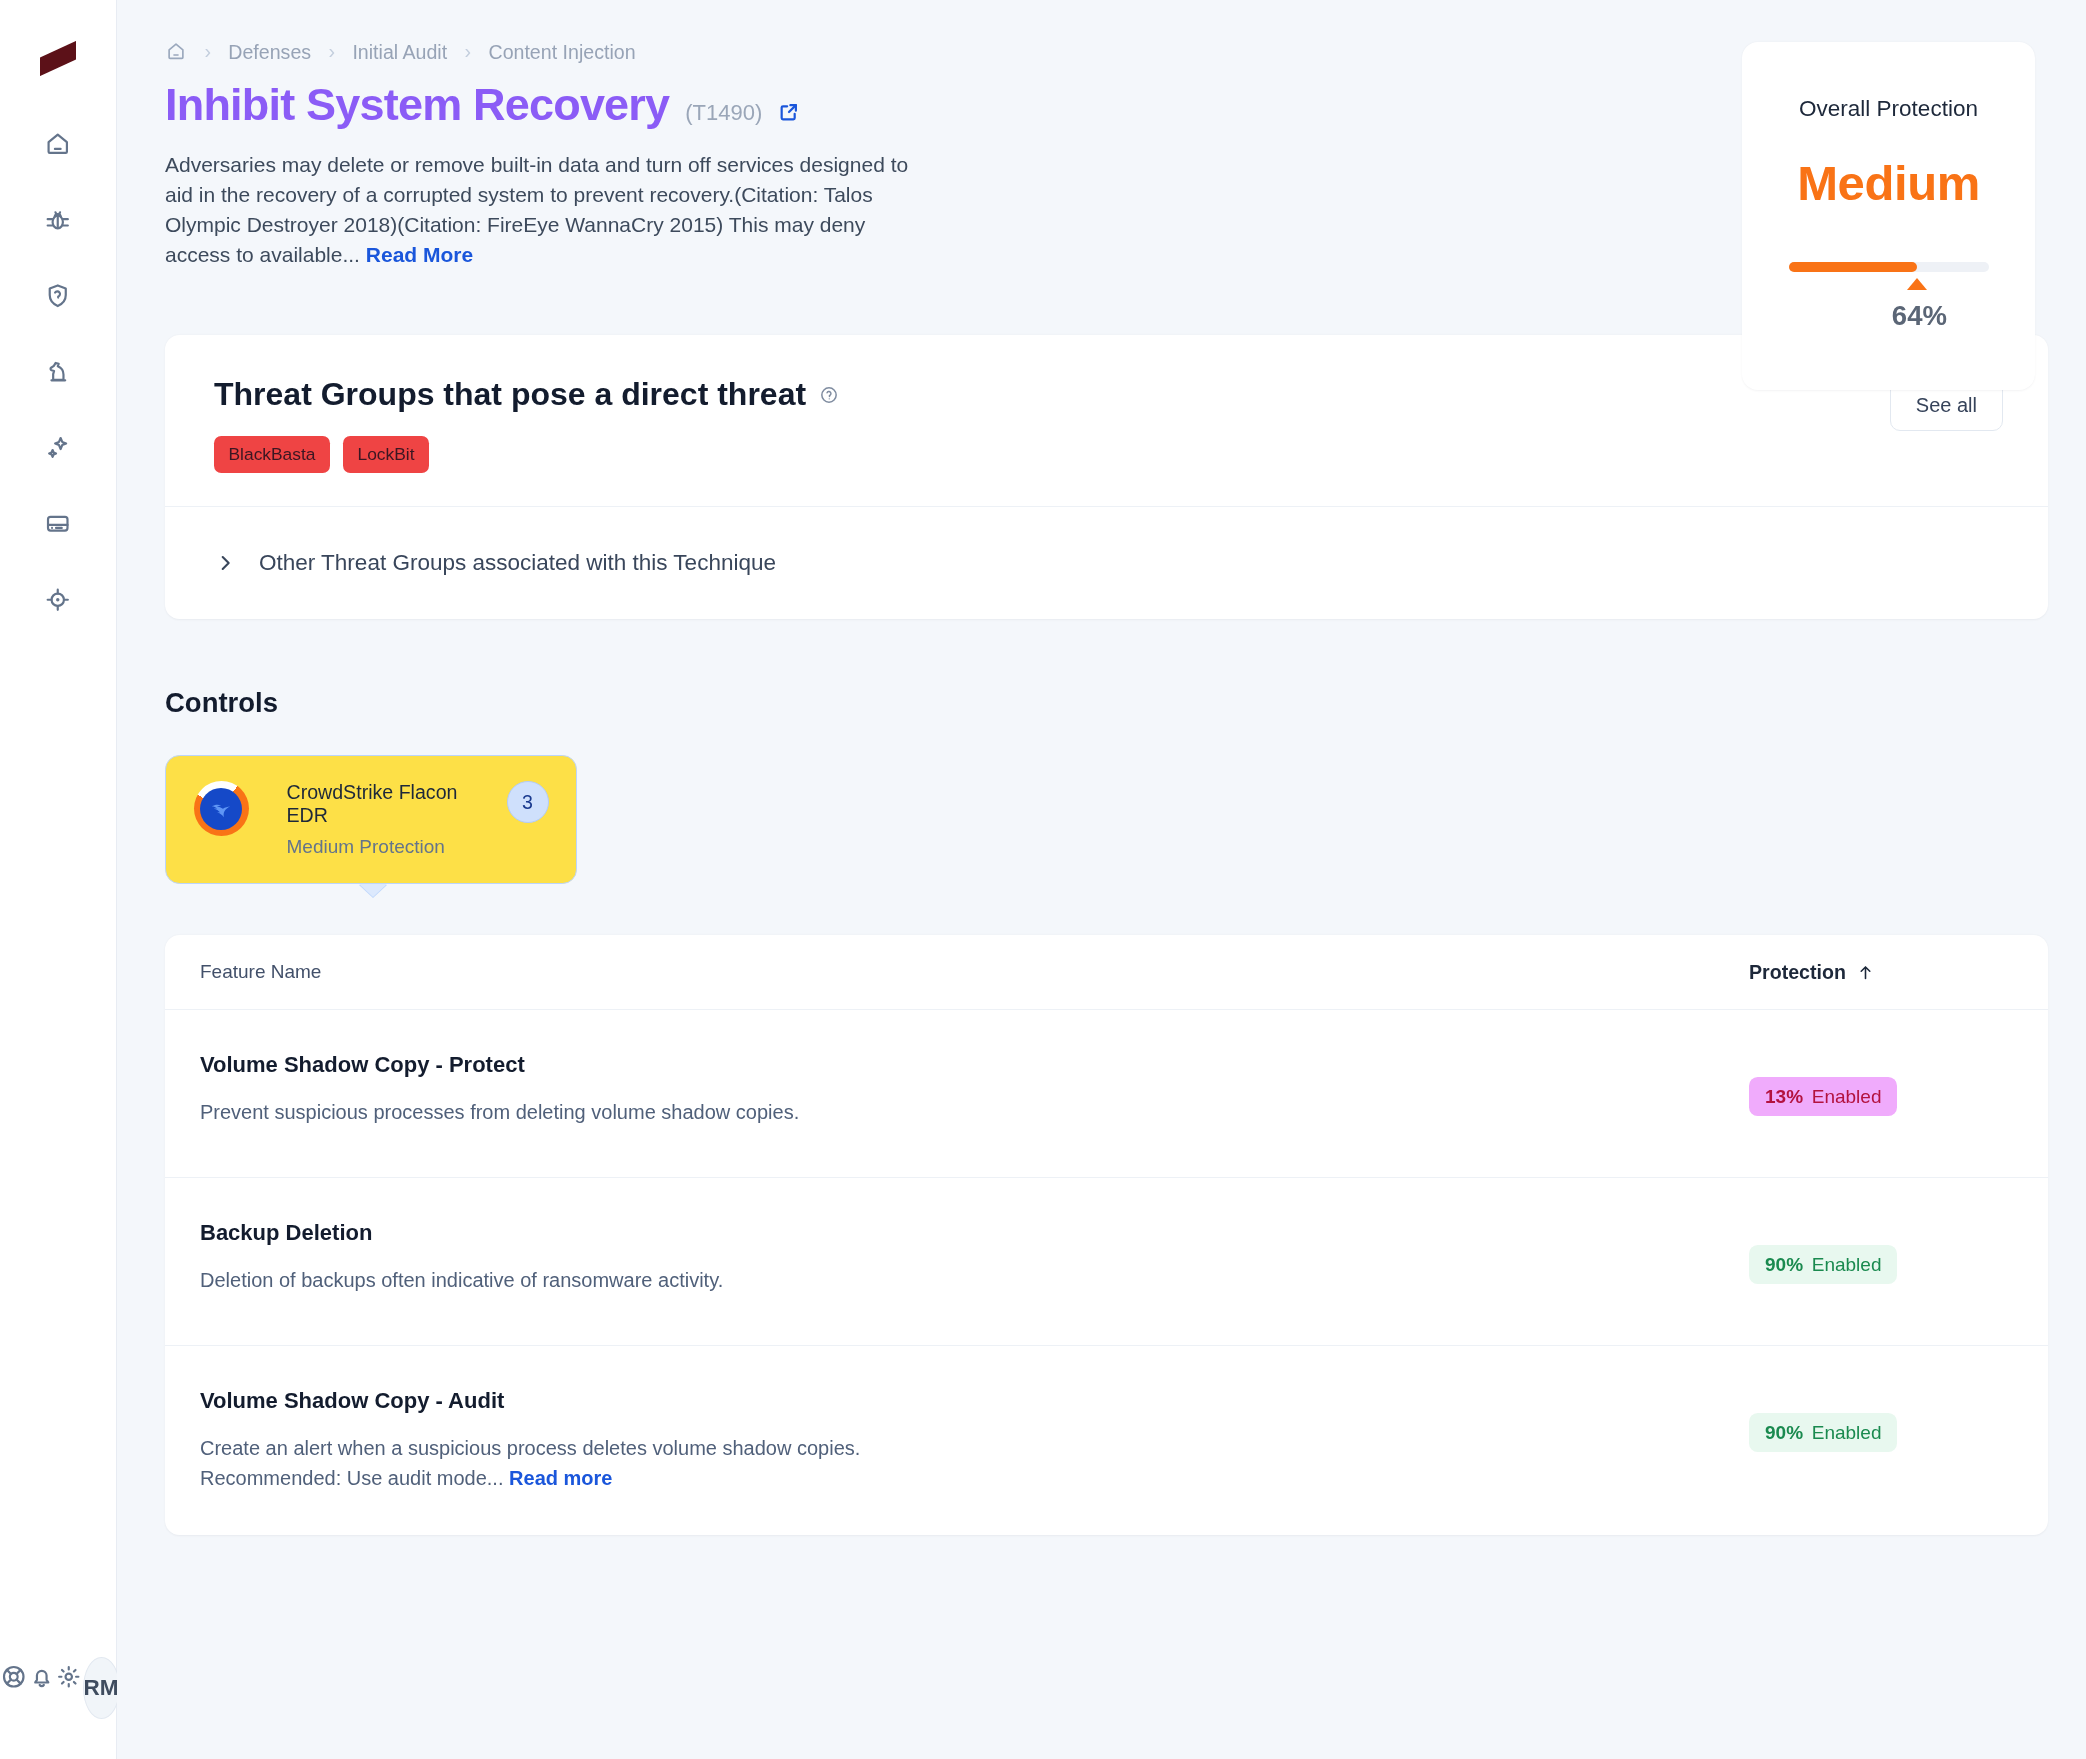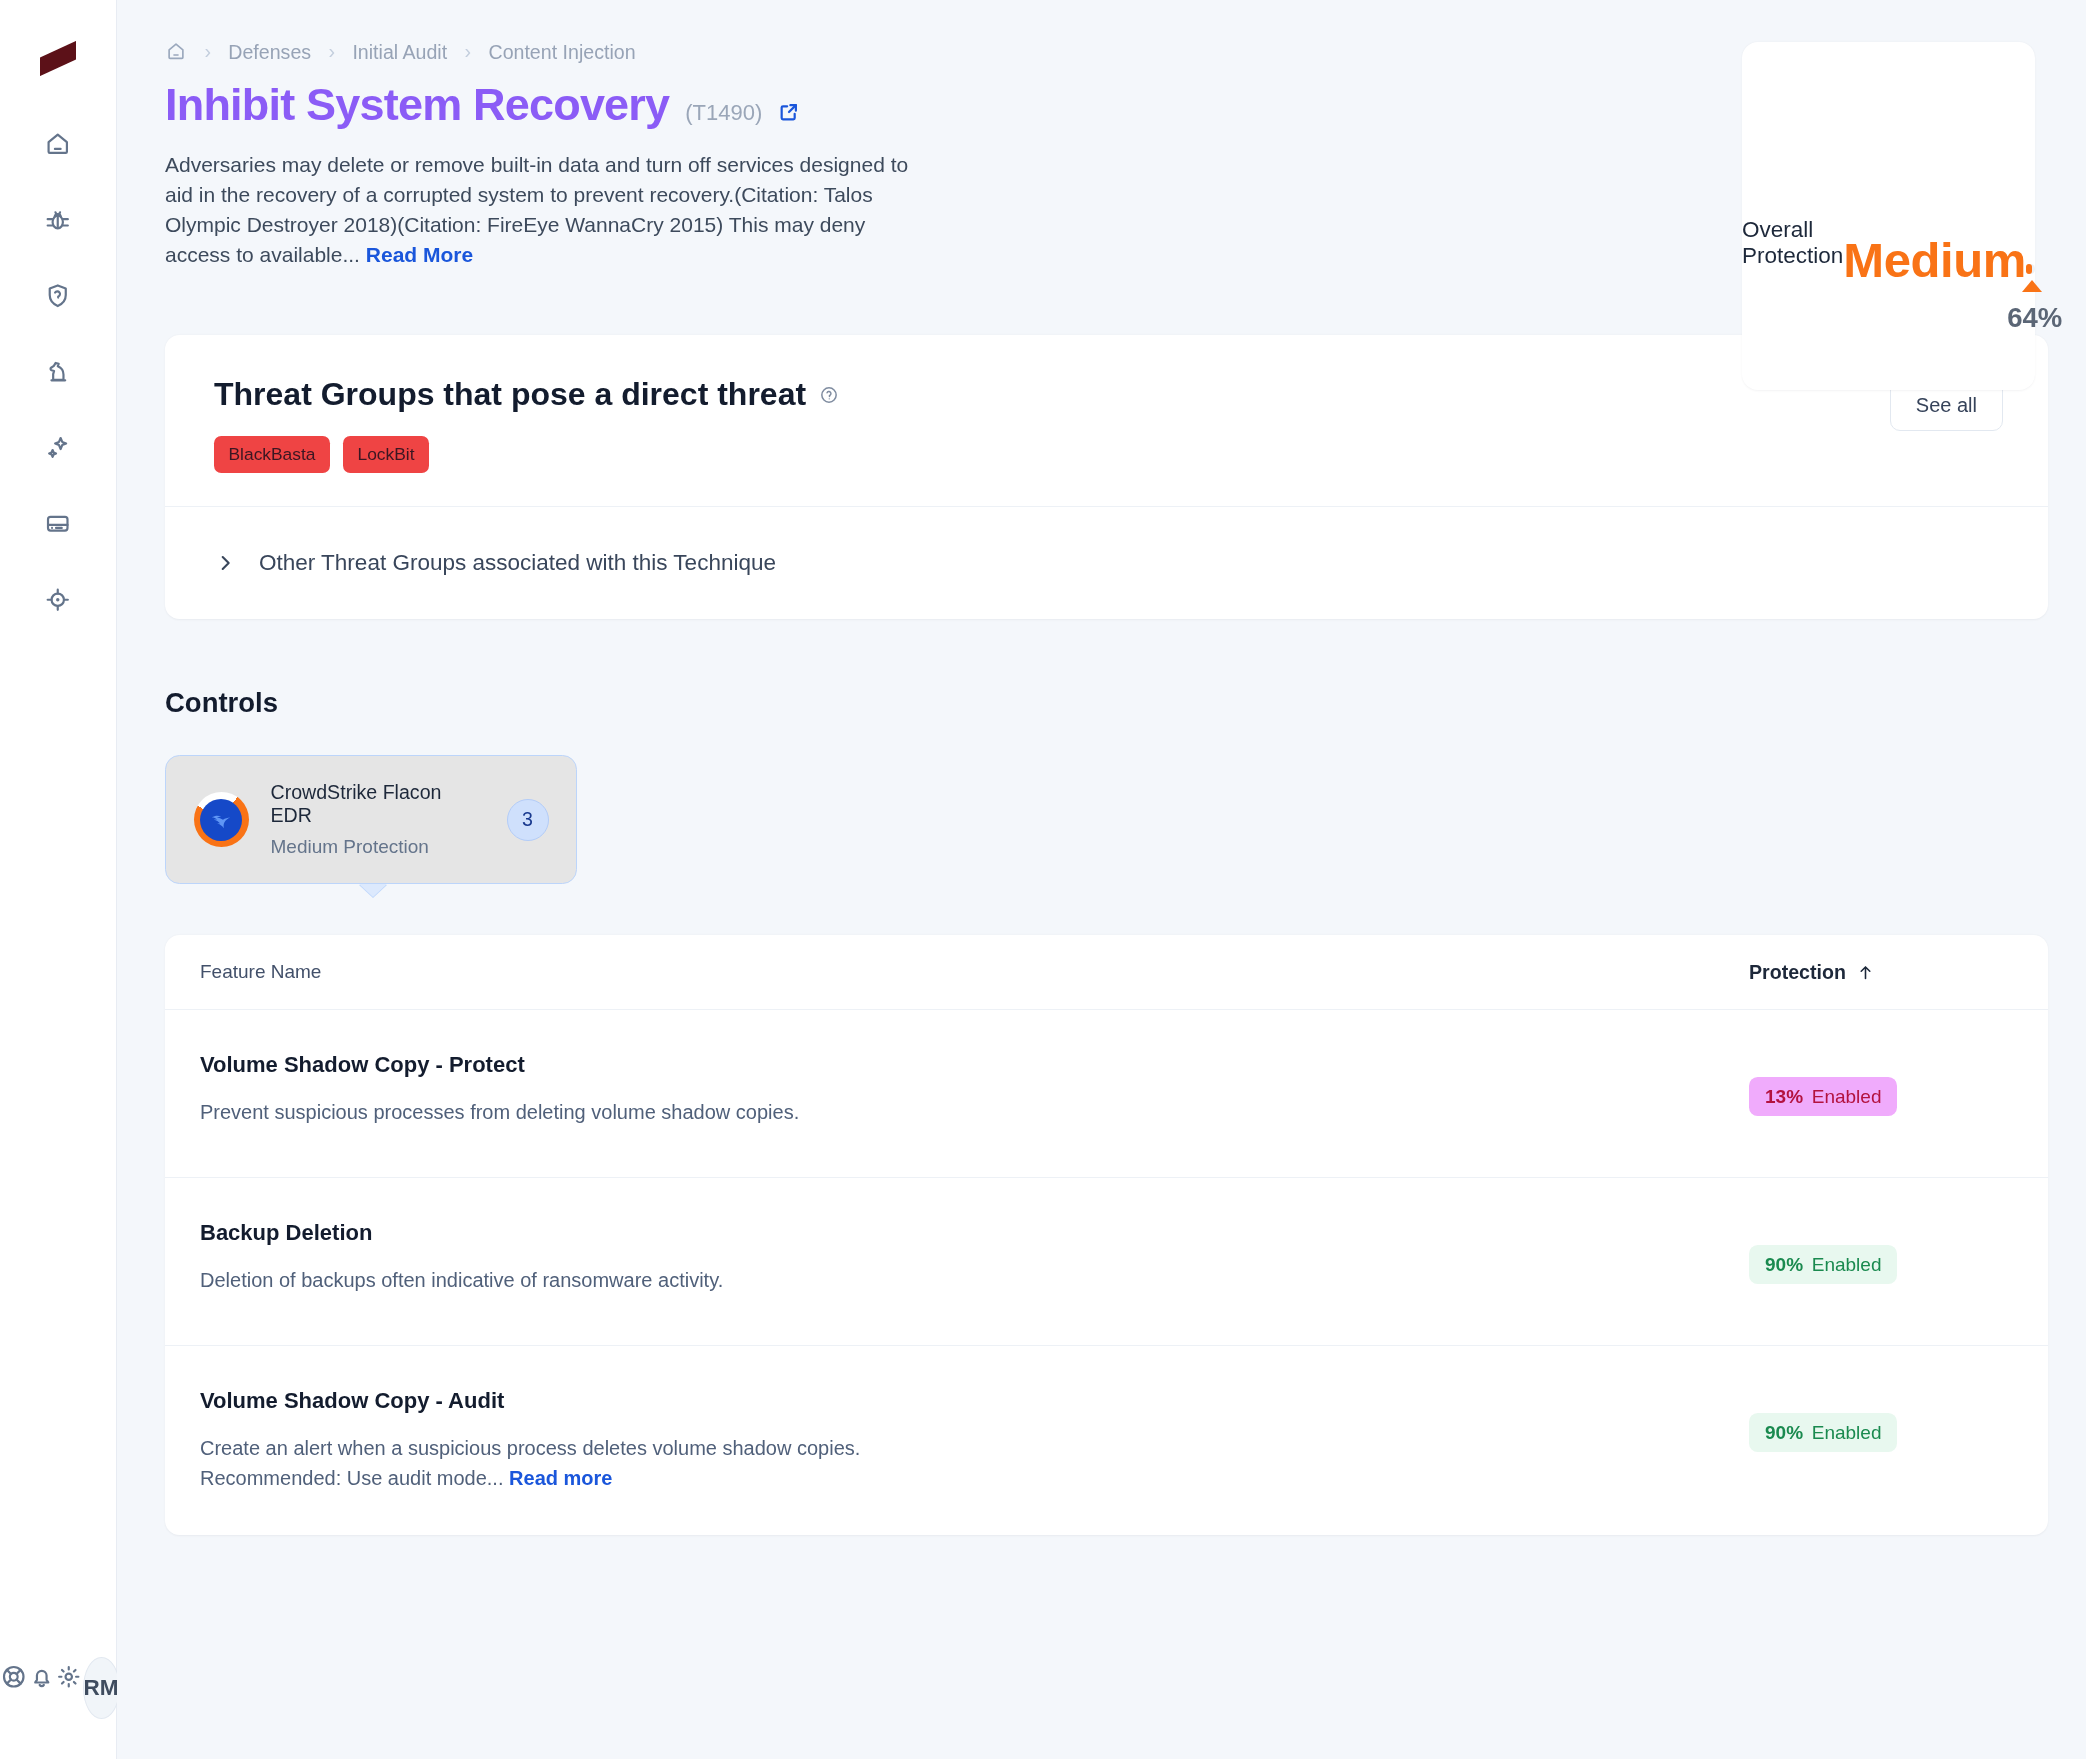--- a/index.html
+++ b/index.html
@@ -108,21 +108,21 @@
   .read-more { color: #1a56db; font-weight: 700; cursor: pointer; }
 
   
   .overall-card {
     position: absolute;
     right: 52px; top: 42px;
     width: 293px; height: 348px;
     background: #ffffff;
     border-radius: 16px;
     box-shadow: 0 0.7px 2.2px rgba(16,24,40,.05);
-    display: flex; flex-direction: row; align-items: center;
+    display: flex; flex-direction: column; align-items: center;
     padding-top: 54px;
   }
   .op-title { font-size: 22.5px; color: #1d283a; font-weight: 400; }
   .op-level {
     font-size: 49px; font-weight: 700; color: #f97316;
     margin-top: 33px; letter-spacing: -0.4px;
   }
   .op-bar-wrap { width: 200px; margin-top: 51px; position: relative; }
   .op-bar-bg { height: 10px; background:#eef1f6; border-radius: 5.8px; width: 100%; }
   .op-bar-fill { height: 10px; background:#f97316; border-radius: 5.8px; position:absolute; top:0; left:0; }
@@ -173,25 +173,25 @@
   .tg-expand-label { font-size: 22.5px; color:#39465b; }
 
   
   .controls-title {
     margin-top: 68px;
     font-size: 27.5px; font-weight: 700; color:#131c2e;
   }
   .control-card {
     margin-top: 36px;
     width: 412px;
-    background:#e5e5e5;
+    background:#fde047;
     border: 1.4px solid #bcd5fb;
     border-radius: 14.5px;
     padding: 25px 27.5px;
-    display:flex; align-items:center; gap: 22px;
+    display:flex; gap: 38px;
     position: relative;
     cursor: pointer;
   }
   .control-card:after {
     content:"";
     position:absolute; bottom:-13.8px; left: 193px;
     width:0;height:0;
     border-left: 14.5px solid transparent;
     border-right: 14.5px solid transparent;
     border-top: 13.8px solid #dce9fd;

